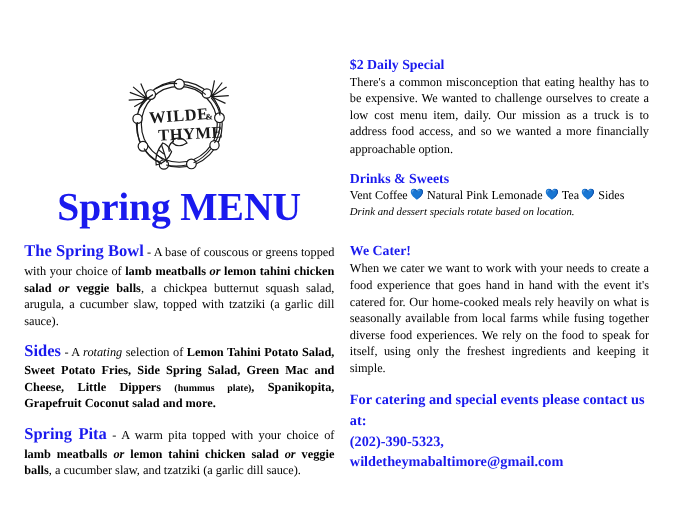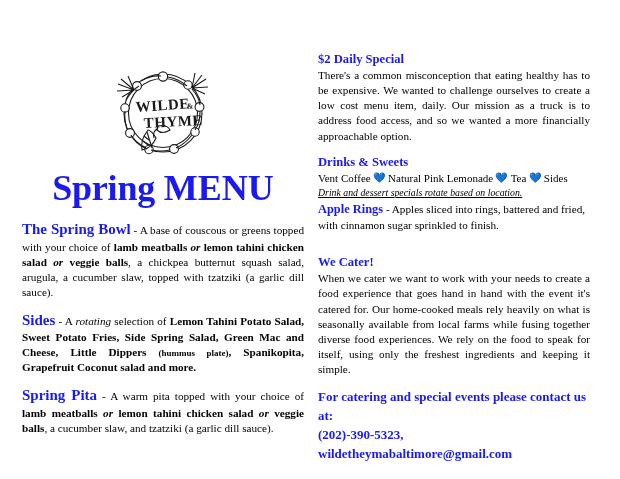--- a/index.html
+++ b/index.html
@@ -101,21 +101,20 @@
   .heart {
     color: #3b7fe8;
     font-size: 10px;
     vertical-align: 1px;
   }
   .note-italic {
     font-style: italic;
     font-size: 9.8px;
     line-height: 1.35;
     margin: 0 0 2px 0;
-    text-decoration: underline;
   }
   .inline-head {
     color: #1a1aee;
     font-weight: bold;
     font-size: 12.4px;
   }
   .sec-gap { height: 11px; }
 
   
   .contact {
@@ -205,21 +204,20 @@
 
     <div class="block">
       <div class="sec-head">$2 Daily Special</div>
       <p class="sec-body">There's a common misconception that eating healthy has to be expensive. We wanted to challenge ourselves to create a low cost menu item, daily. Our mission as a truck is to address food access, and so we wanted a more financially approachable option.</p>
     </div>
 
     <div class="block">
       <div class="sec-head">Drinks &amp; Sweets</div>
       <p class="drink-line"><span>Vent Coffee</span><span class="heart"> 💙 </span><span>Natural Pink Lemonade</span><span class="heart"> 💙 </span><span>Tea</span><span class="heart"> 💙 </span><span>Sides</span></p>
       <p class="note-italic">Drink and dessert specials rotate based on location.</p>
-      <p class="sec-body ragged"><span class="inline-head">Apple Rings</span><span> - </span><span>Apples sliced into rings, battered and fried, with cinnamon sugar sprinkled to finish.</span></p>
     </div>
 
     <div class="sec-gap"></div>
 
     <div class="block">
       <div class="sec-head">We Cater!</div>
       <p class="sec-body">When we cater we want to work with your needs to create a food experience that goes hand in hand with the event it's catered for. Our home-cooked meals rely heavily on what is seasonally available from local farms while fusing together diverse food experiences. We rely on the food to speak for itself, using only the freshest ingredients and keeping it simple.</p>
     </div>
 
     <div class="contact">

